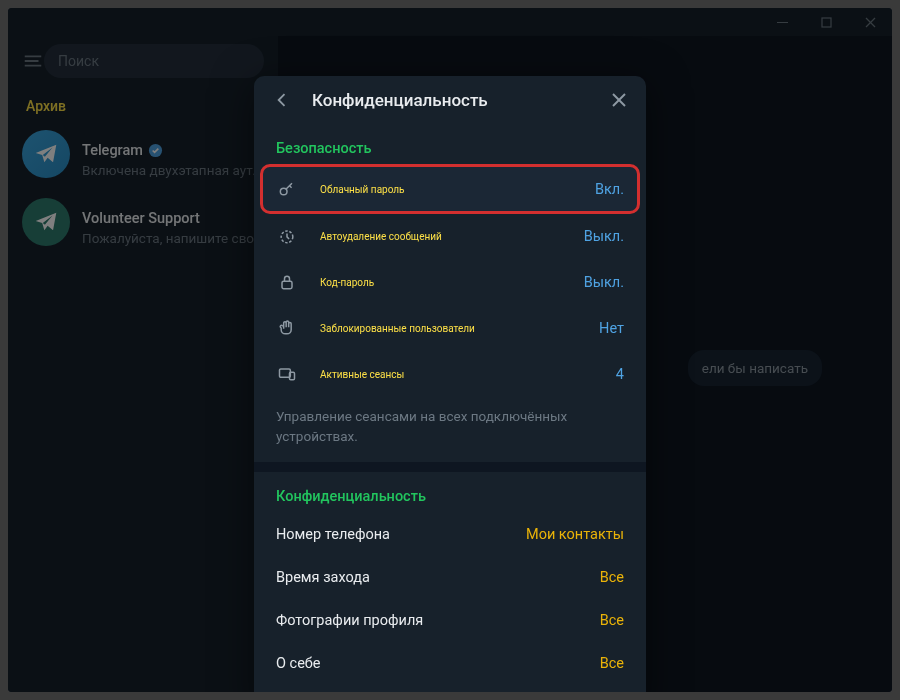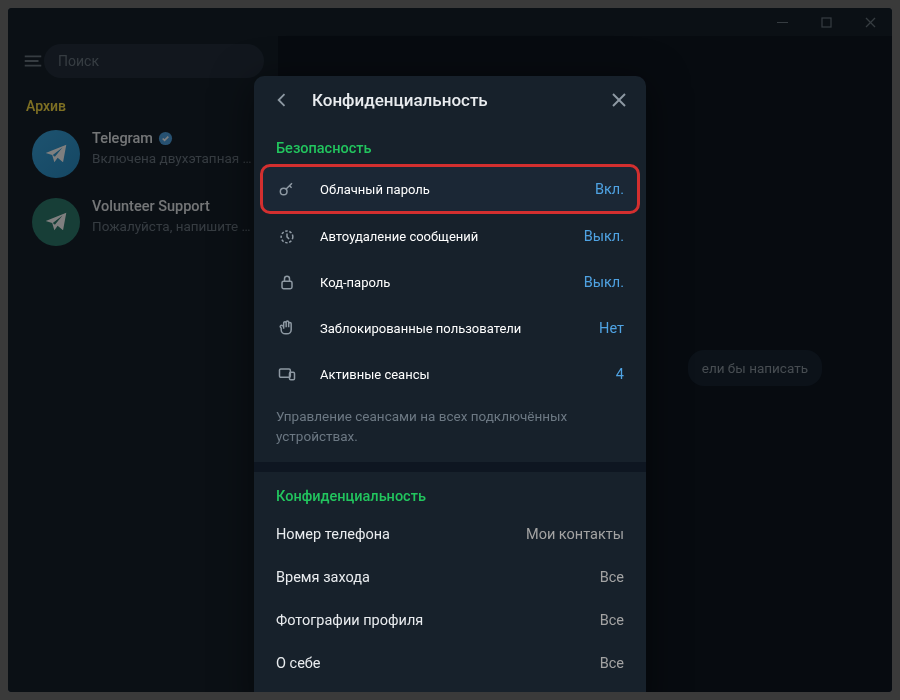--- a/index.html
+++ b/index.html
@@ -8,21 +8,21 @@
     .titlebar { height: 28px; display: flex; justify-content: flex-end; align-items: center; padding: 0 8px; gap: 16px; background: #17212b; }
     .win-btn { width: 28px; height: 20px; display: flex; align-items: center; justify-content: center; color: #6c7883; cursor: pointer; }
     .win-btn svg { width: 11px; height: 11px; }
     .app-body { display: flex; height: calc(100% - 28px); }
     .sidebar { width: 270px; background: #17212b; display: flex; flex-direction: column; }
     .sidebar-header { display: flex; align-items: center; padding: 8px 14px; }
     .menu-icon { color: #6c7883; cursor: pointer; display: flex; }
     .menu-icon svg { width: 22px; height: 22px; }
     .search-box { flex: 1; background: #242f3d; border-radius: 18px; height: 34px; display: flex; align-items: center; padding: 0 14px; color: #6c7883; font-size: 14px; }
     .archive-label { color: #fde047; font-size: 14px; padding: 12px 18px 6px; font-weight: 500; }
-    .chat-item { display: flex; align-items: flex-start; padding: 10px 24px; gap: 12px; cursor: pointer; }
+    .chat-item { display: flex; align-items: flex-end; padding: 10px 14px; gap: 12px; cursor: pointer; }
     .avatar { width: 48px; height: 48px; border-radius: 50%; display: flex; align-items: center; justify-content: center; flex-shrink: 0; }
     .avatar-tg { background: linear-gradient(135deg, #3ba6e0, #2a8fc7); }
     .avatar-tg svg { width: 26px; height: 26px; color: #fff; }
     .avatar-vs { background: #2e7d6f; color: #fff; font-size: 13px; font-weight: 500; }
     .chat-text { flex: 1; min-width: 0; }
     .chat-title { color: #e9ecef; font-size: 14.5px; font-weight: 500; display: flex; align-items: center; gap: 5px; }
     .verified { width: 15px; height: 15px; }
     .chat-sub { color: #6c7883; font-size: 13.5px; margin-top: 3px; white-space: nowrap; overflow: hidden; text-overflow: ellipsis; }
     .main { flex: 1; background: #0e1621; position: relative; }
     .hint-bubble { position: absolute; right: 70px; top: 314px; background: #182533; color: #8e99a3; font-size: 13.5px; padding: 10px 14px; border-radius: 16px; }
@@ -33,27 +33,27 @@
     .back-btn { color: #8e99a3; cursor: pointer; display: flex; }
     .back-btn svg { width: 20px; height: 20px; }
     .modal-title { flex: 1; color: #e9ecef; font-size: 17px; font-weight: 500; }
     .close-btn { color: #8e99a3; cursor: pointer; display: flex; }
     .close-btn svg { width: 18px; height: 18px; }
     .section-title { color: #22c55e; font-size: 14.5px; font-weight: 500; padding: 16px 22px 8px; }
     .setting-row { display: flex; align-items: center; padding: 12px 22px; cursor: pointer; gap: 22px; }
     .setting-row.highlighted { border: 3px solid #d32f2f; border-radius: 10px; margin: -1px 6px; padding: 11px 13px; background: #1b2735; }
     .row-icon { color: #8e99a3; display: flex; width: 22px; height: 22px; align-items: center; justify-content: center; flex-shrink: 0; }
     .row-icon svg { width: 20px; height: 20px; }
-    .row-label { flex: 1; color: #ffffff; font-size: 13px; }
+    .row-label { flex: 1; color: #fde047; font-size: 10px; }
     .row-value { color: #4fa3e3; font-size: 14.5px; }
     .section-note { color: #6c7883; font-size: 13.5px; padding: 10px 22px 16px; line-height: 1.45; }
     .divider { height: 10px; background: #0e1621; }
     .privacy-row { display: flex; align-items: center; padding: 13px 22px; cursor: pointer; justify-content: center; }
     .privacy-label { flex: 1; color: #e9ecef; font-size: 14.5px; }
-    .privacy-value { color: #a3a3a3; font-size: 14.5px; }
+    .privacy-value { color: #eab308; font-size: 14.5px; }
   </style>
 </head>
 <body>
 
 <div class="window">
   <div class="titlebar">
     <div class="win-btn">
         <svg viewBox="0 0 11 11" stroke="currentColor" stroke-width="1.2">
           <line x1="0" y1="5.5" x2="11" y2="5.5"></line>
         </svg>

